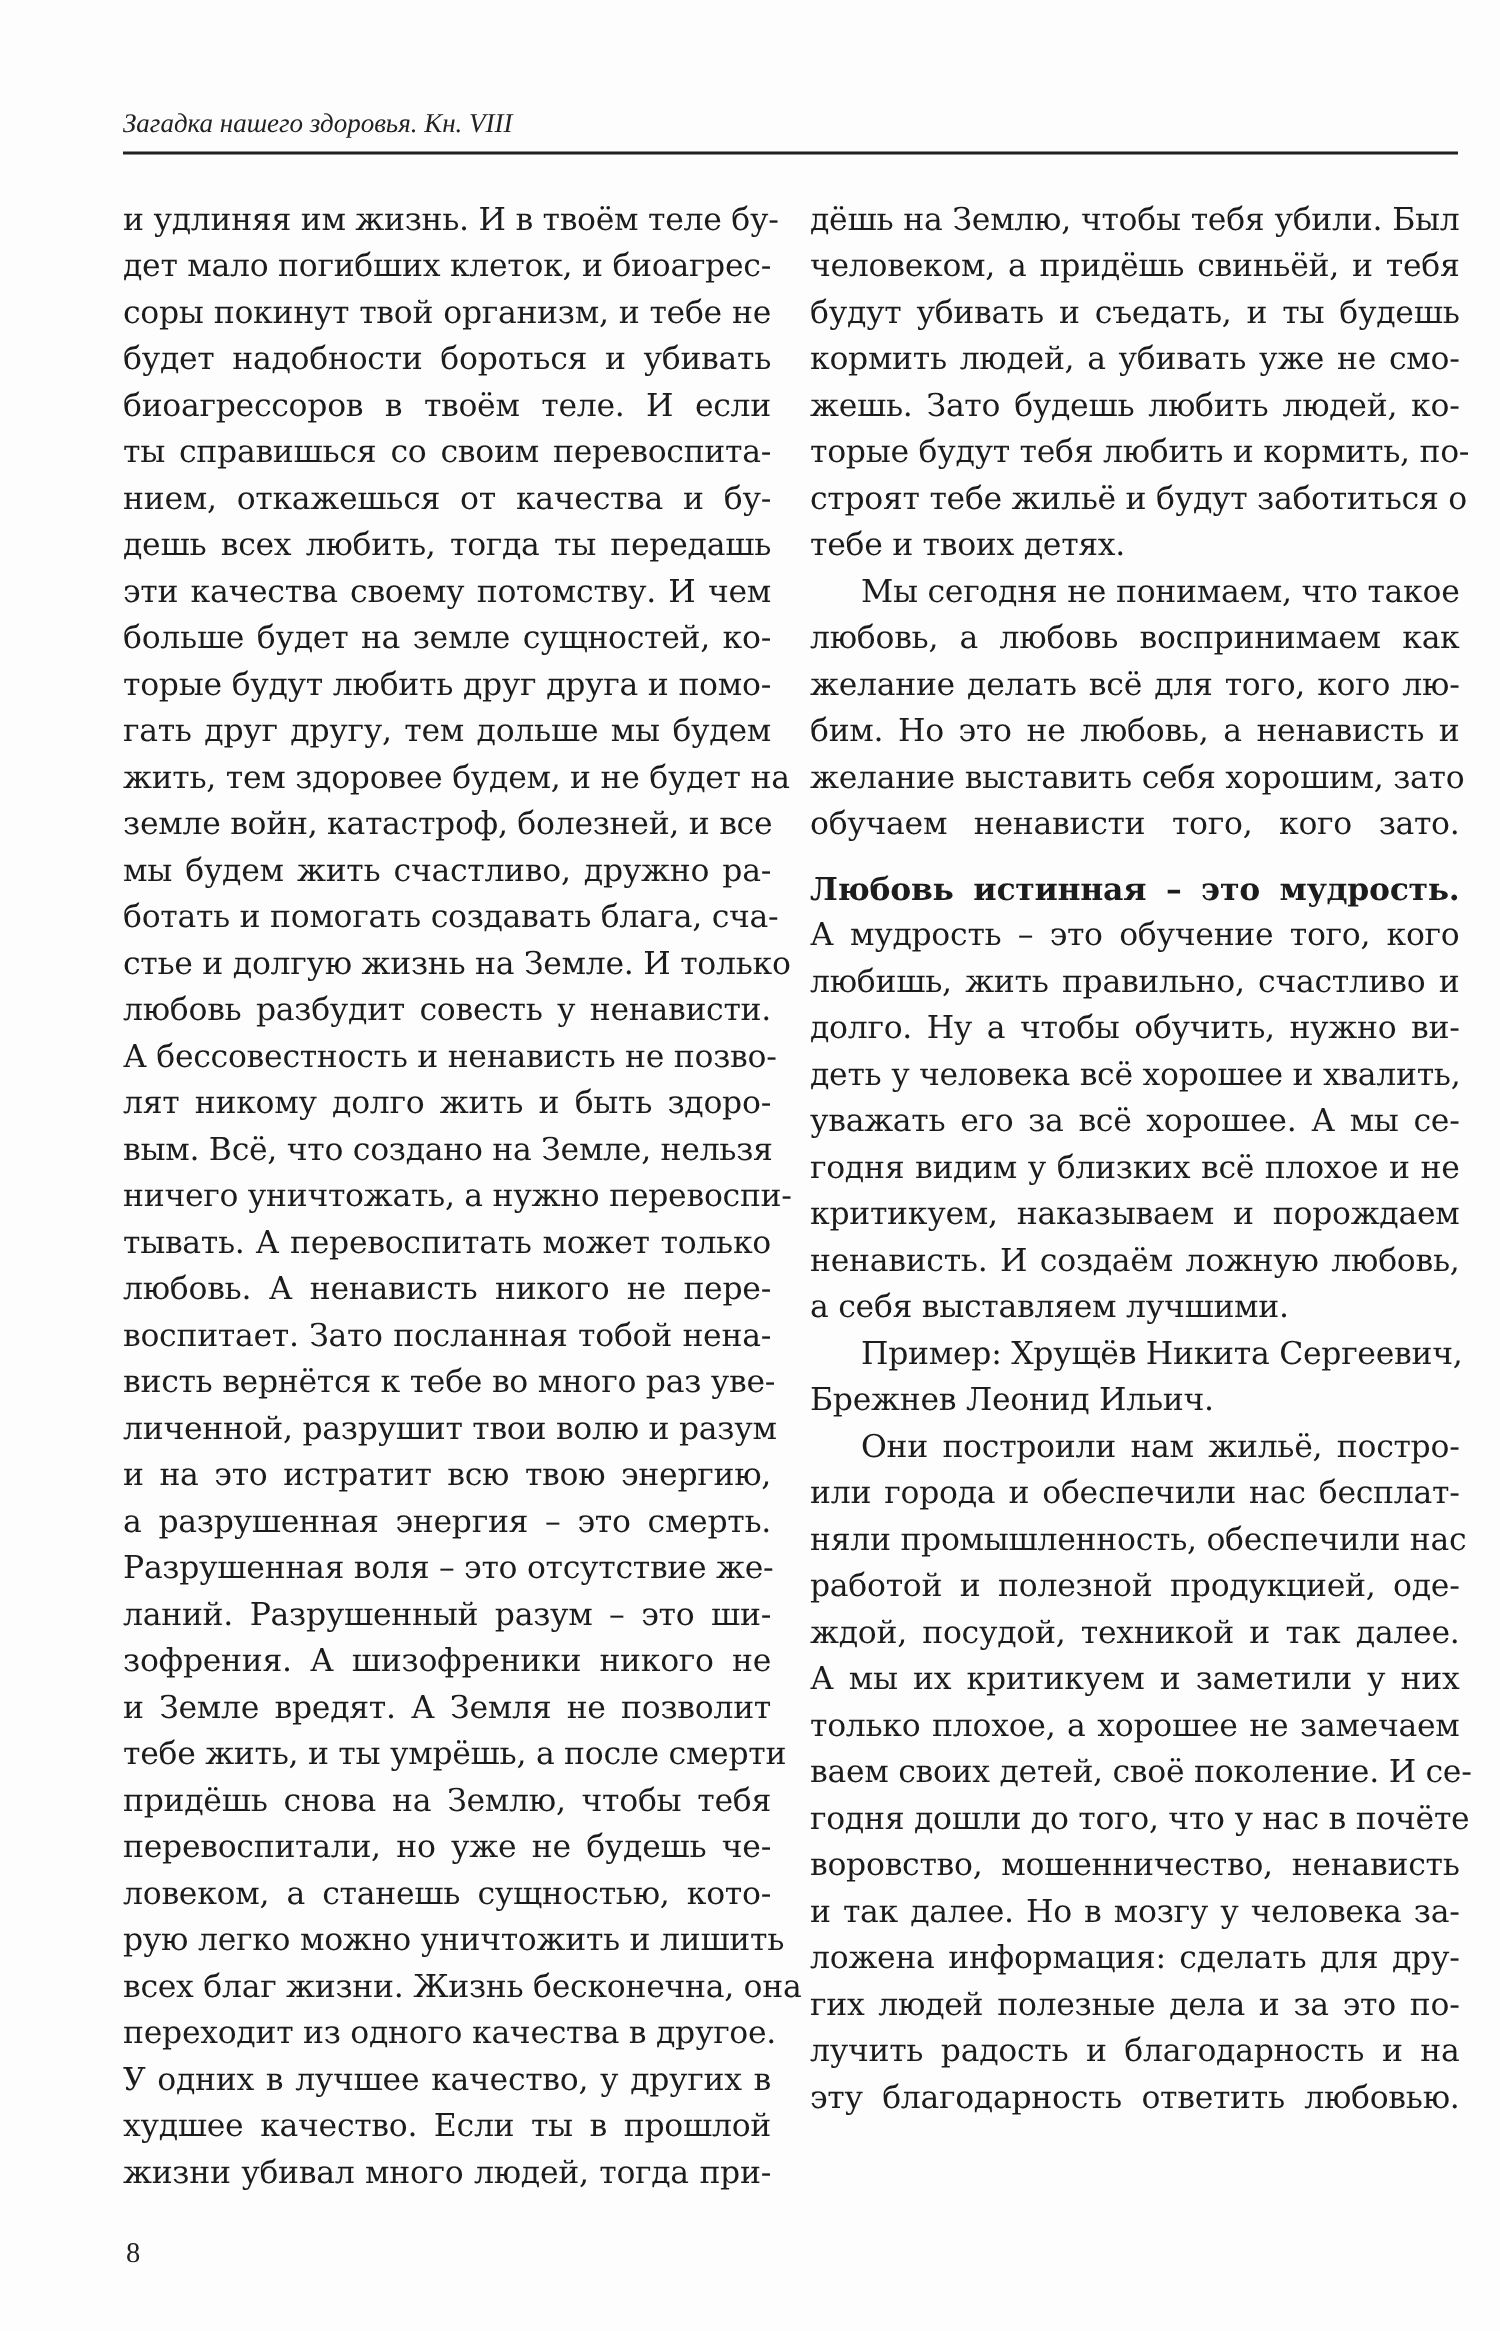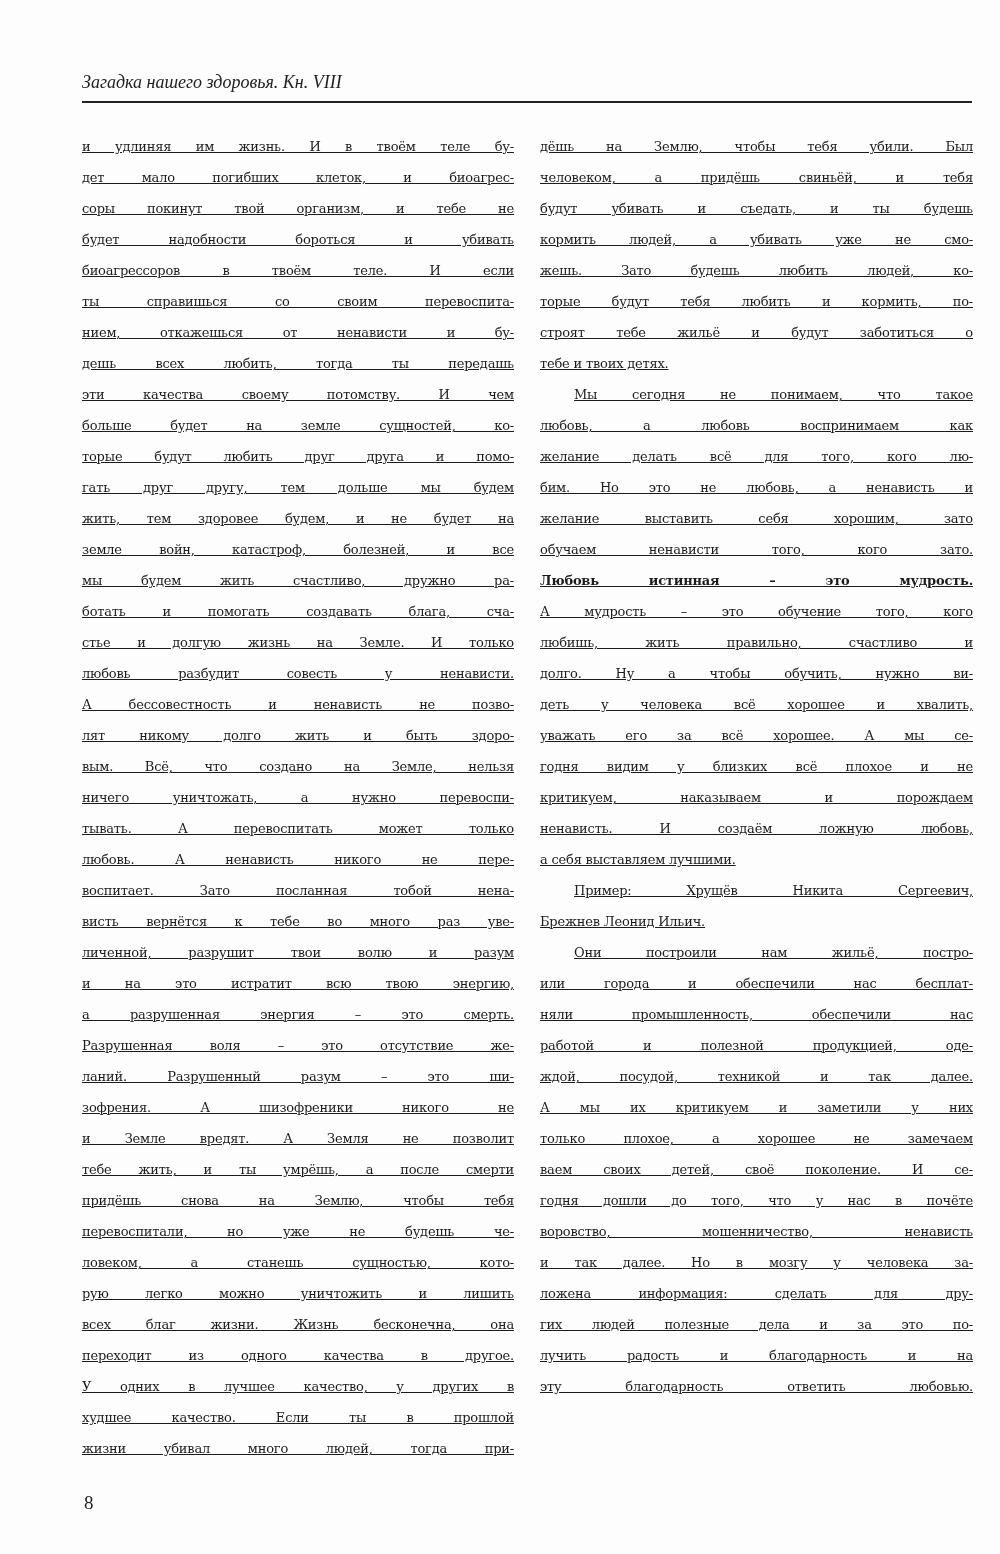--- a/index.html
+++ b/index.html
@@ -10,53 +10,53 @@
     font-family: "Liberation Serif", "DejaVu Serif", serif;
     font-style: italic; font-size: 18px; color: #222;
   }
   .head-rule {
     position: absolute; left: 82px; top: 101px; width: 890px; height: 0;
     border-top: 2px solid #222;
   }
   .col {
     position: absolute; top: 131px; width: 432px;
     font-family: "DejaVu Serif", "Liberation Serif", serif;
-    font-size: 13px; color: #1c1c1c; text-decoration: underline;
+    font-size: 21px; color: #1c1c1c;
   }
   .col.left { left: 82px; }
   .col.right { left: 540px; width: 433px; }
   .line {
     display: block; height: 31px; line-height: 31px;
     text-align: justify; text-align-last: justify; white-space: nowrap;
     letter-spacing: -0.2px;
   }
   .line.last { text-align-last: left; }
   .line.indent { padding-left: 34px; }
-  .line.bold { font-weight: bold; }
+  .line.bold { font-weight: bold; margin-top: 12px; }
   .folio {
     position: absolute; left: 84px; top: 1492px;
     font-family: "Liberation Serif", "DejaVu Serif", serif;
     font-size: 19px; color: #222;
   }
 </style>
 </head>
 <body>
 
 <div class="page">
   <div class="running-head">Загадка нашего здоровья. Кн. VIII</div>
   <div class="head-rule"></div>
 
   <div class="col left" id="col-left">
       <span class="line">и удлиняя им жизнь. И в твоём теле бу-</span>
       <span class="line">дет мало погибших клеток, и биоагрес-</span>
       <span class="line">соры покинут твой организм, и тебе не</span>
       <span class="line">будет надобности бороться и убивать</span>
       <span class="line">биоагрессоров в твоём теле. И если</span>
       <span class="line">ты справишься со своим перевоспита-</span>
-      <span class="line">нием, откажешься от ненависти и бу-</span>
+      <span class="line">нием, откажешься от качества и бу-</span>
       <span class="line">дешь всех любить, тогда ты передашь</span>
       <span class="line">эти качества своему потомству. И чем</span>
       <span class="line">больше будет на земле сущностей, ко-</span>
       <span class="line">торые будут любить друг друга и помо-</span>
       <span class="line">гать друг другу, тем дольше мы будем</span>
       <span class="line">жить, тем здоровее будем, и не будет на</span>
       <span class="line">земле войн, катастроф, болезней, и все</span>
       <span class="line">мы будем жить счастливо, дружно ра-</span>
       <span class="line">ботать и помогать создавать блага, сча-</span>
       <span class="line">стье и долгую жизнь на Земле. И только</span>

